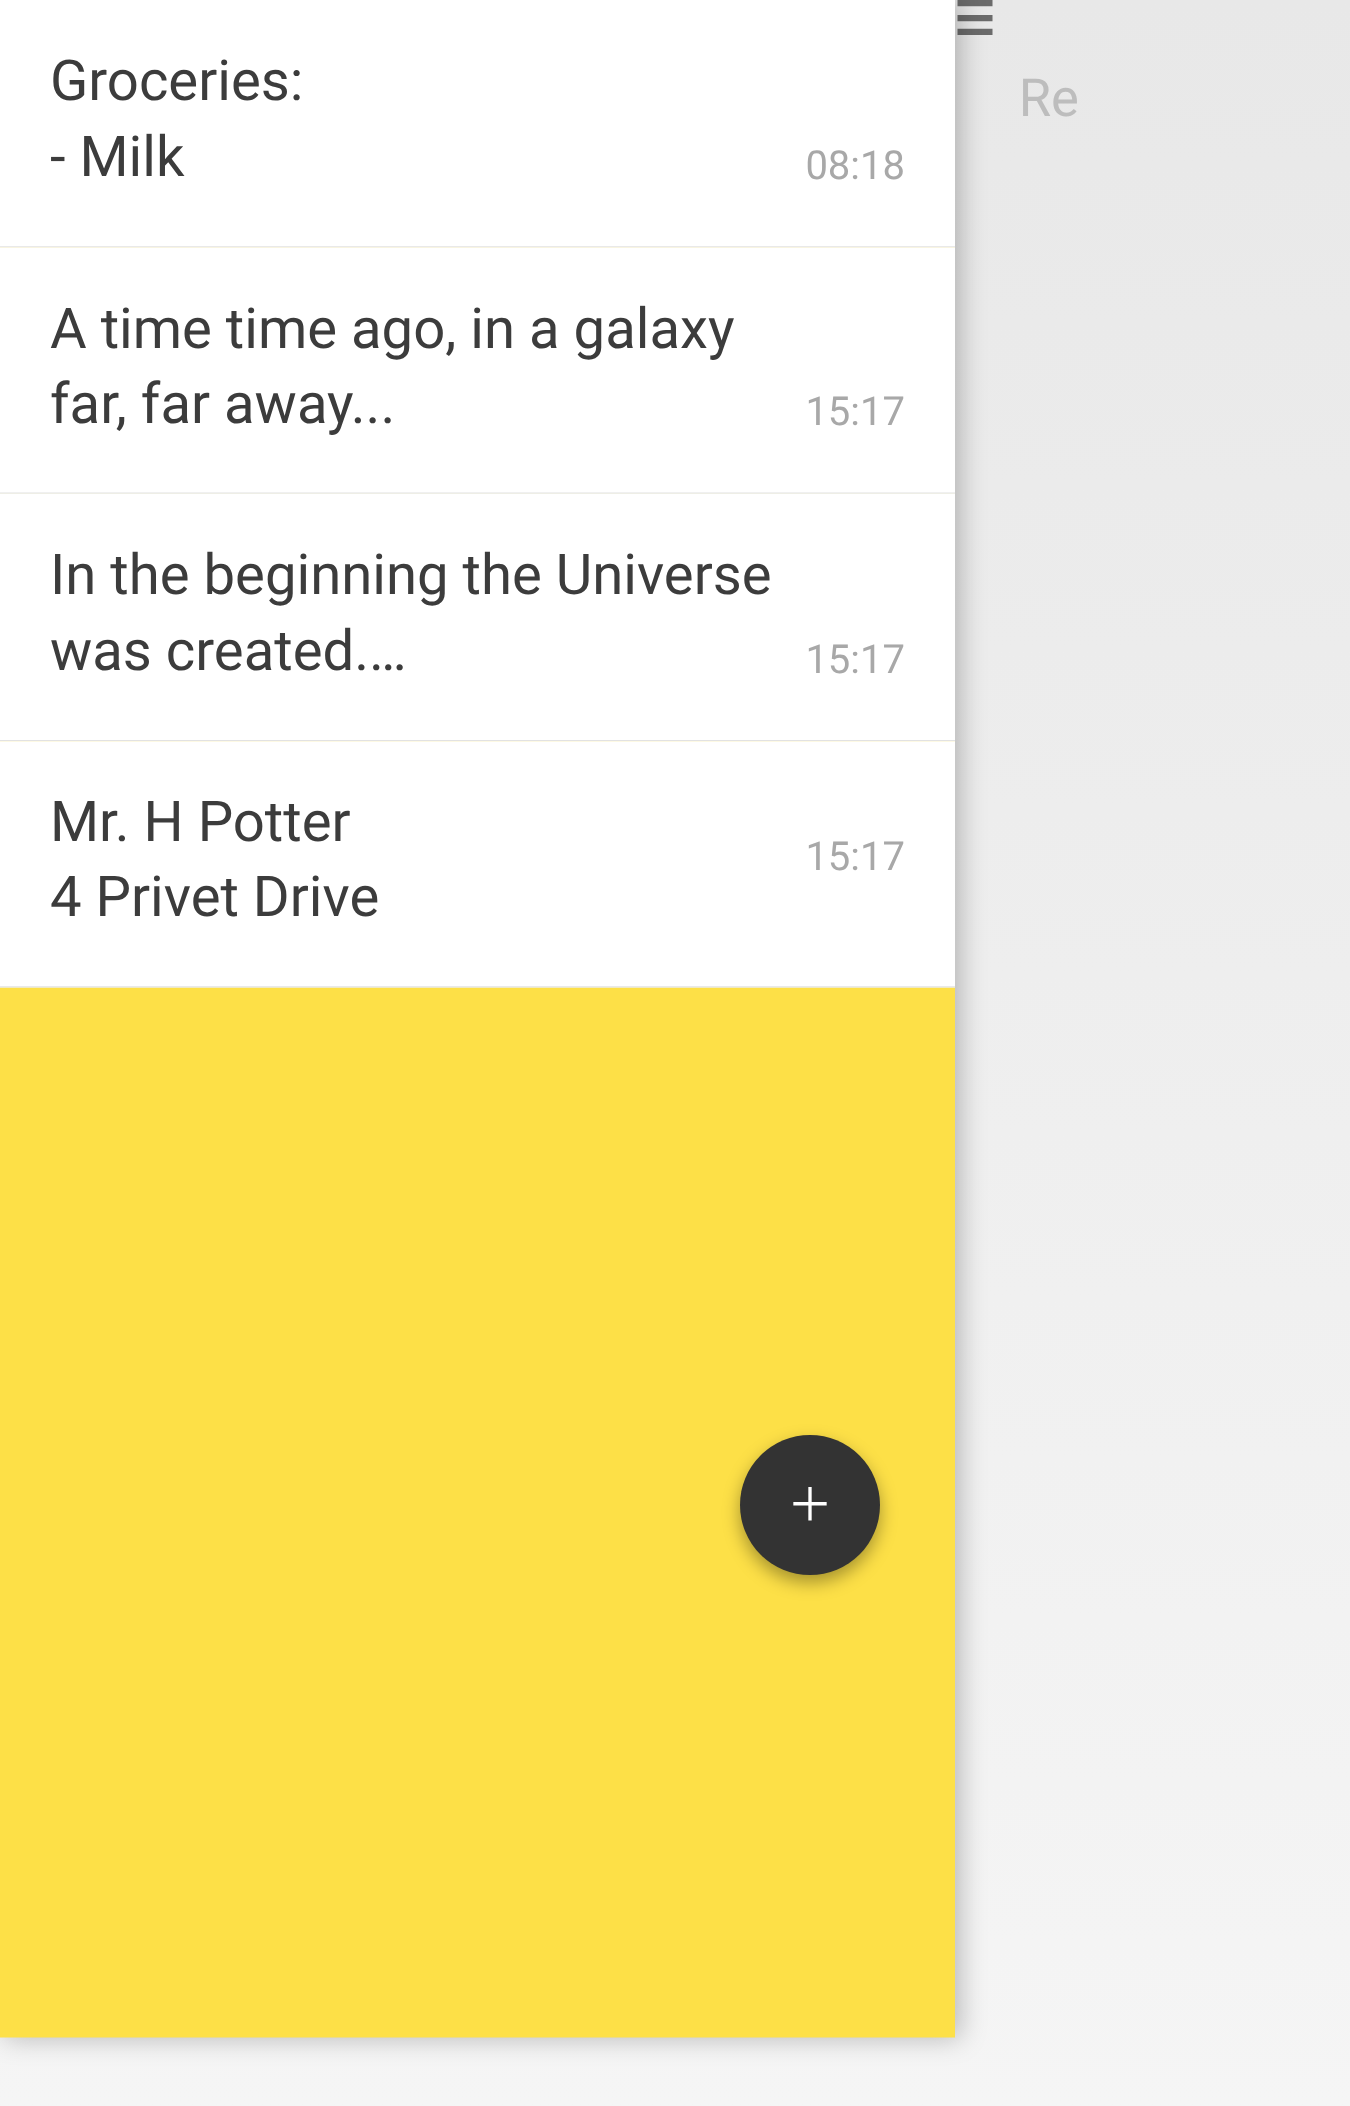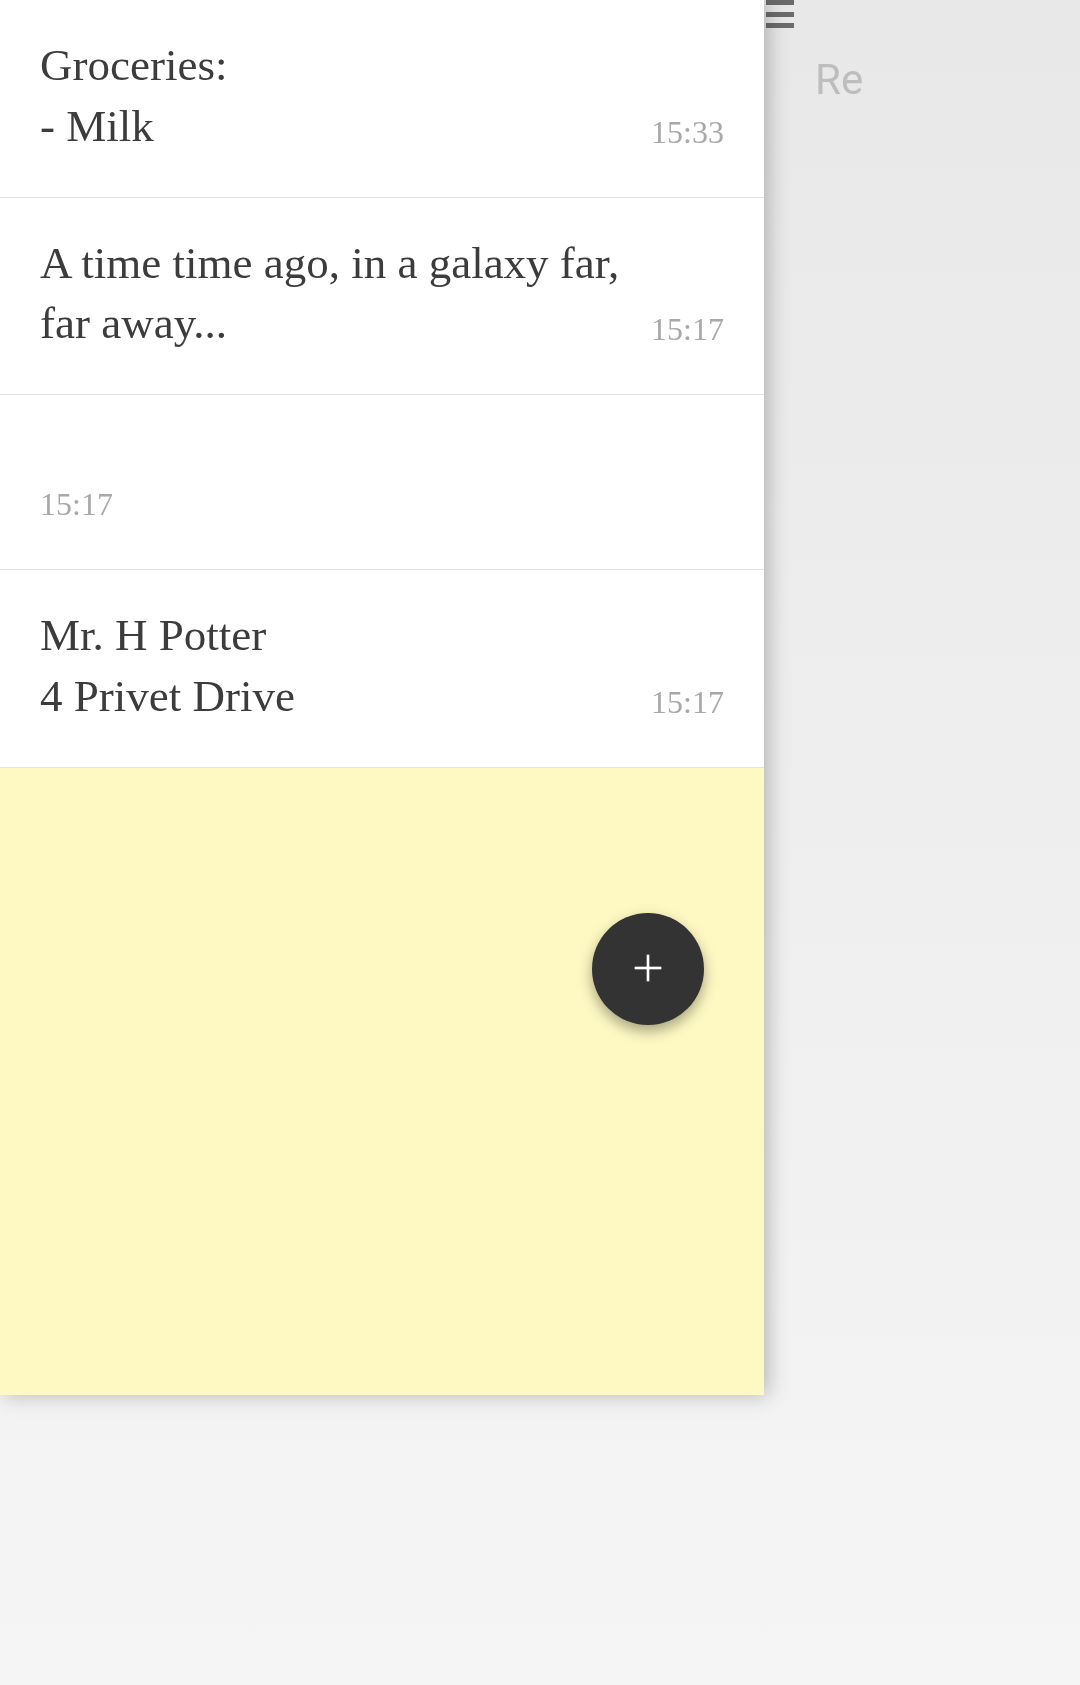--- a/index.html
+++ b/index.html
@@ -52,43 +52,43 @@
       height: 5px;
       width: 100%;
       background: #6b6b6b;
     }
     
     .drawer {
       position: absolute;
       top: 0;
       left: 0;
       width: 764px;
-      height: 1395px;
-      background: #fef9c3;
+      height: 1630px;
+      background: #fde047;
       box-shadow: 4px 0 20px rgba(0,0,0,0.25);
-      font-family: Liberation Serif, serif;
     }
     
     .notes-list {
       width: 100%;
       background: transparent;
     }
     
     .note-item {
       background: #ffffff;
       border-bottom: 1px solid #e2e2e2;
       padding: 35px 40px 40px 40px;
       display: flex;
       align-items: flex-end;
       justify-content: space-between;
       min-height: 175px;
     }
     
     .note-item:last-child {
       border-bottom: 1px solid #e2e2e2;
+      align-items: center;
     }
     
     .note-preview {
       font-size: 45px;
       font-weight: 400;
       color: #3c3c3c;
       line-height: 1.35;
       flex: 1;
       padding-right: 20px;
       white-space: pre-line;
@@ -135,29 +135,30 @@
   </div>
   <div class="background-header-text">Re</div>
 </div>
 
 <div class="drawer">
   <div class="notes-list">
 
     <div class="note-item">
       <div class="note-preview">Groceries:
 - Milk</div>
-      <div class="note-time">15:33</div>
+      <div class="note-time">08:18</div>
     </div>
 
     <div class="note-item">
       <div class="note-preview">A time time ago, in a galaxy far, far away...</div>
       <div class="note-time">15:17</div>
     </div>
 
     <div class="note-item">
+      <div class="note-preview">In the beginning the Universe was created.…</div>
       <div class="note-time">15:17</div>
     </div>
 
     <div class="note-item">
       <div class="note-preview">Mr. H Potter
 4 Privet Drive</div>
       <div class="note-time">15:17</div>
     </div>
 
   </div>

